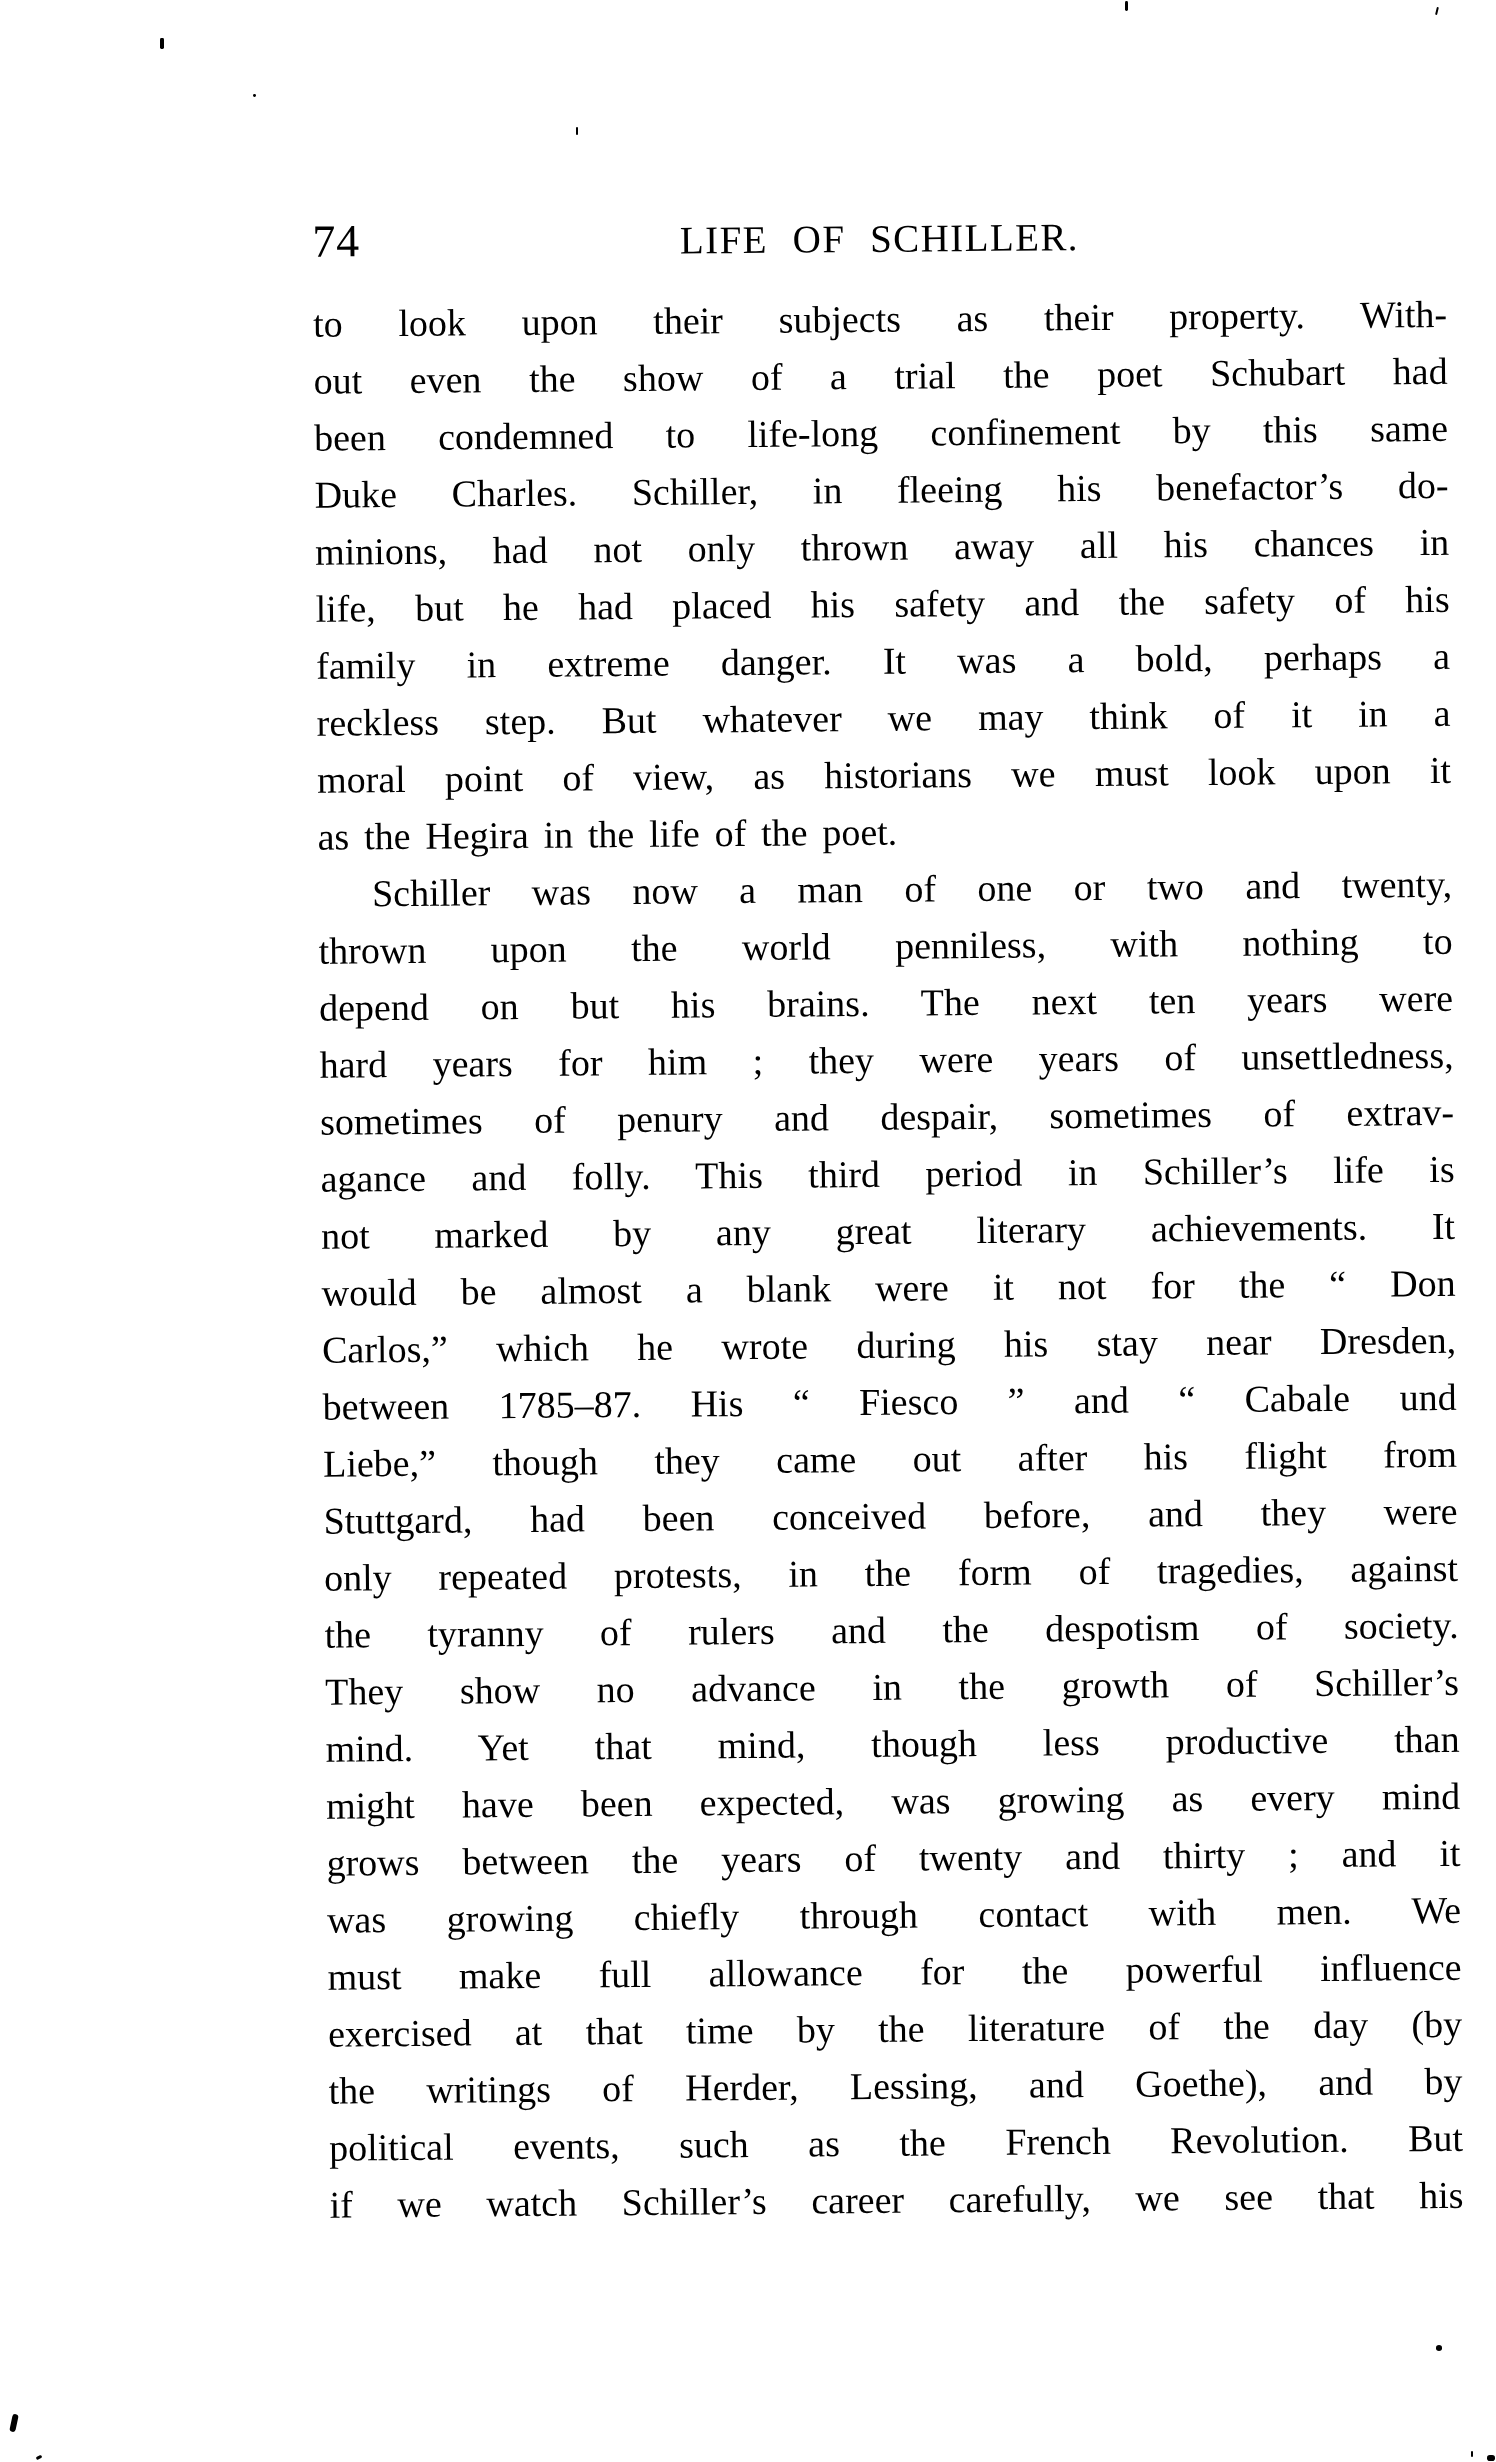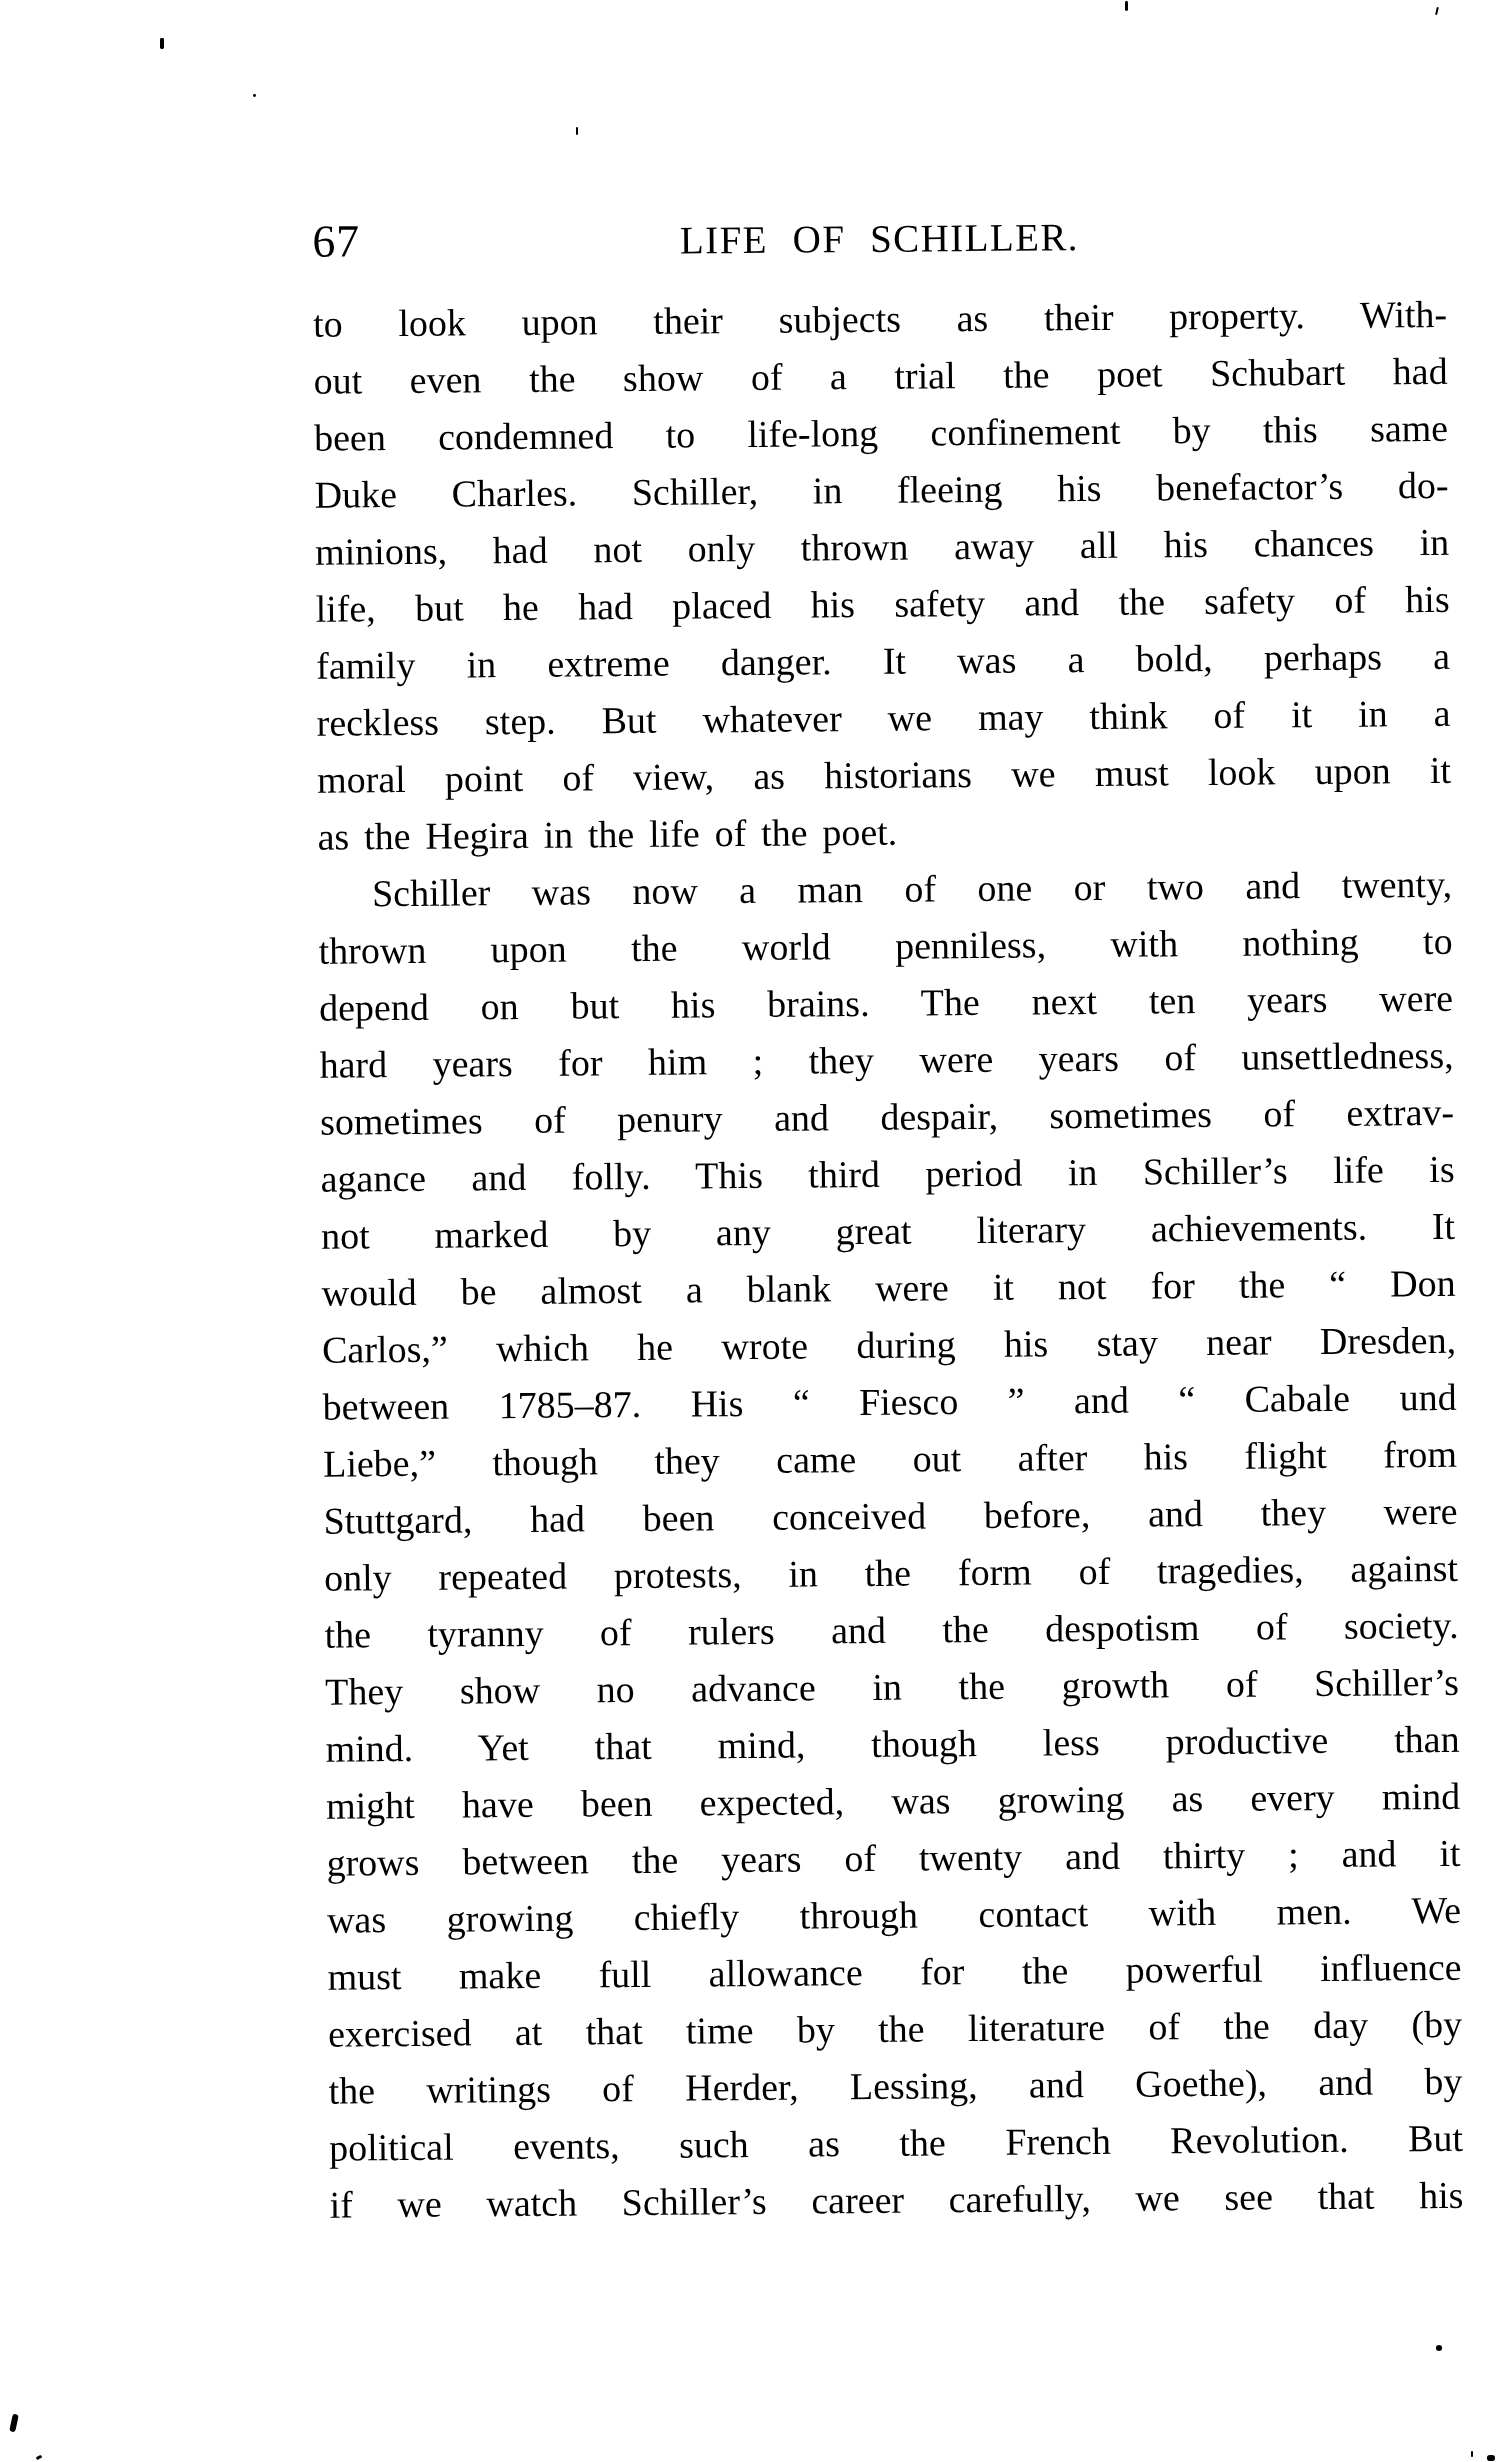--- a/index.html
+++ b/index.html
@@ -89,21 +89,21 @@
   .s9  { left:1471px; top:2451px; width:2.1px;  height:5.6px; }
   .s10 { left:1487px; top:2455px; width:7.7px; height:5.6px;  border-radius:2.8px; }
 </style>
 </head>
 <body>
 
 <div class="page">
   <div class="tilt">
 
     <header class="running-head">
-      <span class="page-num">67</span>
+      <span class="page-num">74</span>
       <span class="running-title">LIFE OF SCHILLER.</span>
     </header>
 
     <main class="textblock">
       <div class="line">to look upon their subjects as their property. With-</div>
       <div class="line">out even the show of a trial the poet Schubart had</div>
       <div class="line">been condemned to life-long confinement by this same</div>
       <div class="line">Duke Charles. Schiller, in fleeing his benefactor’s do-</div>
       <div class="line">minions, had not only thrown away all his chances in</div>
       <div class="line">life, but he had placed his safety and the safety of his</div>

